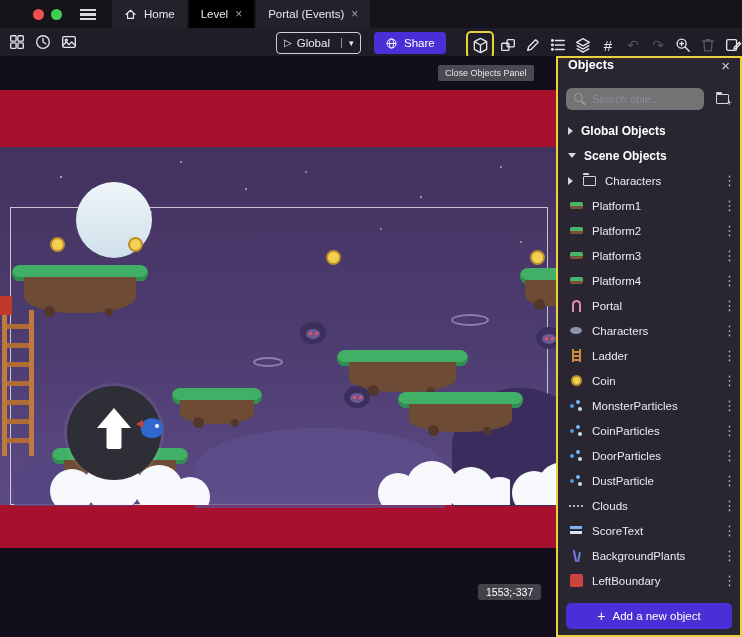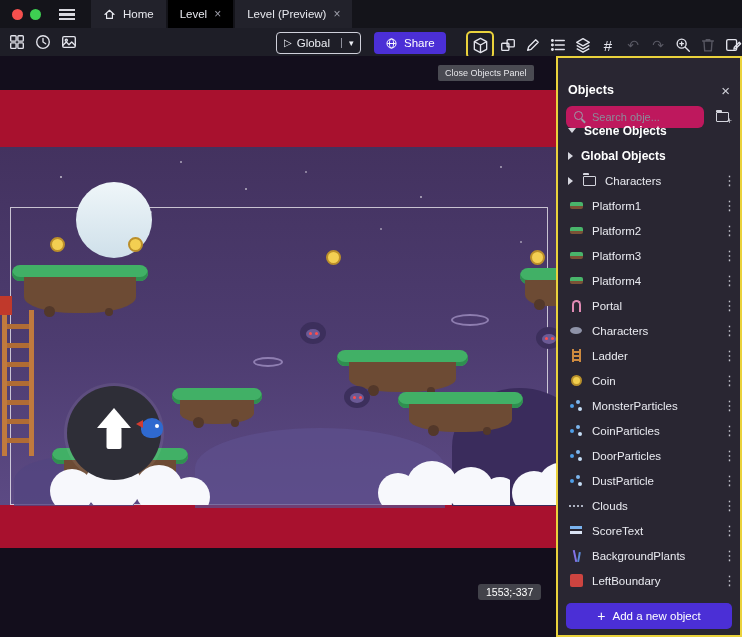--- a/index.html
+++ b/index.html
@@ -2,21 +2,21 @@
 <html><head>
 <meta charset="utf-8">
 <style>
   * { box-sizing: border-box; margin: 0; padding: 0; }
   html,body { width:742px; height:637px; overflow:hidden; background:#1e1e27;
               font-family:"Liberation Sans", sans-serif; }
   button { background:none; border:none; font-family:inherit; cursor:pointer; }
 
   
   #titlebar { position:absolute; left:0; top:0; width:742px; height:28px;
-              background:#14141a; display:flex; align-items:center; }
+              background:#14141a; display:flex; align-items:center;padding-left:21px; }
   .traffic { display:flex; gap:7px; margin-left:12px; }
   .dot { width:11px; height:11px; border-radius:50%; }
   .dot.red { background:#f4504e; } .dot.green { background:#3ecf52; }
   .hamburger { width:16px; height:11px; margin-left:18px;
     background:repeating-linear-gradient(to bottom,#d8d8de 0 2px,transparent 2px 4.5px); }
   .tabs { display:flex; height:28px; margin-left:16px; gap:2px; }
   .tab { display:flex; align-items:center; gap:7px; padding:0 12px;
          background:#22222b; color:#e7e8ee; font-size:11.5px; }
   .tab.active { background:#000000; }
   .tab .x { color:#9fa0ab; font-size:12px; line-height:1; }
@@ -101,26 +101,26 @@
       border-bottom:4px solid transparent; border-right:7px solid #d23b2f; }
   #bird::after { content:""; position:absolute; right:4px; top:6px; width:4px; height:4px;
       background:#fff; border-radius:50%; }
   #red-square { left:-3px; top:240px; width:15px; height:19px; background:#c0392b; }
   #coord-chip { left:478px; top:528px; background:rgba(70,70,78,.92); color:#fff;
       font-size:10.5px; padding:2px 8px; border-radius:3px; }
 
   
   #objects-panel { position:absolute; left:556px; top:56px; width:186px; height:581px;
       background:#292632; border:2px solid #ead23c; }
-  .panel-header { height:28px; display:flex; align-items:center; padding:0 10px;margin-top:18px; }
+  .panel-header { height:28px; display:flex; align-items:flex-start; padding:0 10px; }
   .panel-title { font-size:12.5px; font-weight:bold; color:#fff; }
   .panel-close { margin-left:auto; color:#cfd0d8; font-size:15px; line-height:1; }
   .search-row { display:flex; align-items:center; padding:2px 8px 0 8px; gap:8px; }
   .search-wrap { position:relative; flex:1; }
-  .search-wrap input { width:100%; height:22px; background:#be185d; border:none;
+  .search-wrap input { width:100%; height:22px; background:#737373; border:none;
       border-radius:6px; color:#dddee6; font-size:11px; padding:0 6px 0 26px; outline:none; }
   .search-wrap input::placeholder { color:#8b8c99; }
   .mag { position:absolute; left:8px; top:5px; width:9px; height:9px;
       border:1.5px solid #9b9ca8; border-radius:50%; }
   .mag::after { content:""; position:absolute; width:5px; height:1.5px; background:#9b9ca8;
       transform:rotate(45deg); right:-4px; bottom:-2px; }
   .folder-ic { width:13px; height:10px; border:1.5px solid #d4d5dd; border-radius:1px;
       position:relative; flex:none; }
   .folder-ic::before { content:""; position:absolute; top:-3.5px; left:-1px; width:6px;
       height:2px; background:#d4d5dd; border-radius:1px 1px 0 0; }
@@ -183,21 +183,21 @@
       <svg width="13" height="13" viewBox="0 0 20 20" fill="none" stroke="#e7e8ee" stroke-width="1.8" stroke-linecap="round" stroke-linejoin="round">
           <path d="M3 10 10 3.5 17 10M5.5 8.5V16h9V8.5"></path>
         </svg>
       <span>Home</span>
     </div>
     <div class="tab active">
       <span>Level</span>
       <span class="x">×</span>
     </div>
     <div class="tab">
-      <span>Level (Preview)</span>
+      <span>Portal (Events)</span>
       <span class="x">×</span>
     </div>
   </div>
 </div>
 
 <div id="toolbar">
   <div class="tgroup" id="left-icons">
     <button class="tbtn">
       <svg width="18" height="18" viewBox="0 0 20 20" fill="none" stroke="currentColor" stroke-width="1.5" stroke-linejoin="round">
           <rect x="3" y="3" width="6" height="6" rx="1"></rect>
@@ -392,26 +392,26 @@
       <span class="mag"></span>
       <input type="text" placeholder="Search obje..." style="">
     </div>
     <button class="folder-add">
       <span class="folder-ic"></span>
     </button>
   </div>
 
   <div id="tree">
     <div class="row section">
+      <span class="tri right"></span>
+      <span class="slabel">Global Objects</span>
+    </div>
+    <div class="row section">
       <span class="tri down"></span>
       <span class="slabel">Scene Objects</span>
-    </div>
-    <div class="row section">
-      <span class="tri right"></span>
-      <span class="slabel">Global Objects</span>
     </div>
 
     <div class="row item with-tri">
       <span class="tri right"></span>
       <span class="oicon">
           <span class="folder-ic"></span>
         </span>
       <span class="olabel">Characters</span>
       <span class="kebab">⋮</span>
     </div>

